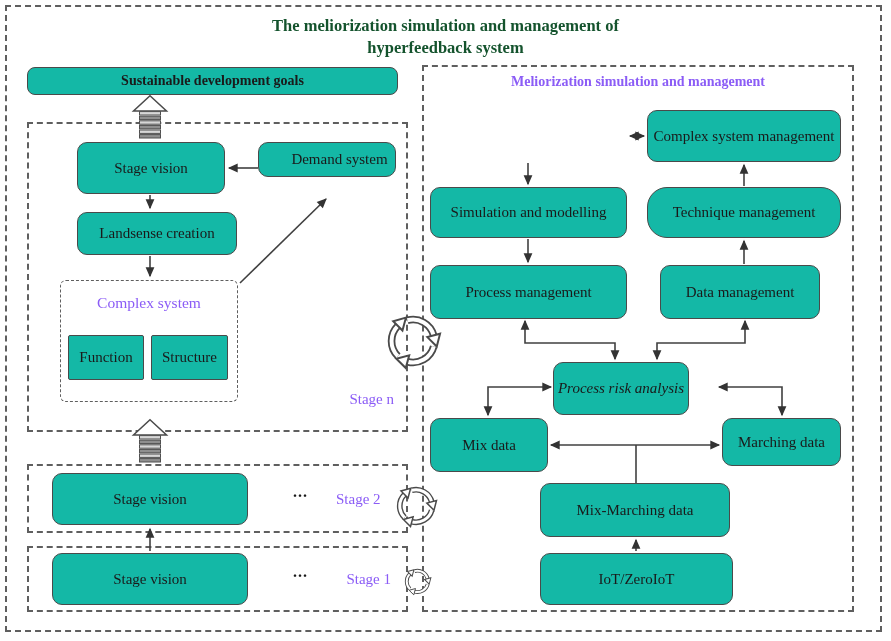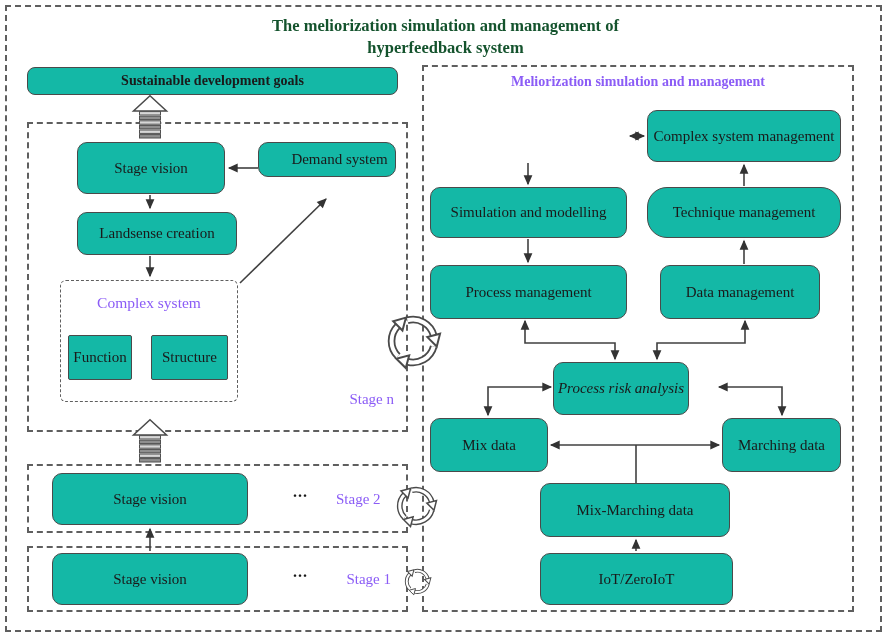--- a/index.html
+++ b/index.html
@@ -70,21 +70,21 @@
   <div class="dashed" style="left:27px;top:122px;width:381px;height:310px;"></div>
 
   <div class="box" style="left:77px;top:142px;width:148px;height:52px;">Stage vision</div>
 
   <div class="box" style="left:258px;top:142px;width:138px;height:35px;padding-left:25px;">Demand system</div>
 
   <div class="box" style="left:77px;top:212px;width:160px;height:43px;">Landsense creation</div>
 
   <div class="dashed" style="left:60px;top:280px;width:178px;height:122px;border-width:1.8px;border-radius:6px;"></div>
   <div class="lbl" style="left:60px;top:294px;width:178px;text-align:center;font-size:15.5px;">Complex system</div>
-  <div class="box square" style="left:68px;top:335px;width:64px;height:45px;">Function</div>
+  <div class="box square" style="left:68px;top:335px;width:76px;height:45px;">Function</div>
   <div class="box square" style="left:151px;top:335px;width:77px;height:45px;">Structure</div>
 
   <div class="lbl" style="left:336px;top:391px;width:58px;text-align:right;font-family:Liberation Serif, serif;">Stage n</div>
 
   <div class="dashed" style="left:27px;top:464px;width:381px;height:69px;"></div>
   <div class="box" style="left:52px;top:473px;width:196px;height:52px;">Stage vision</div>
   <div class="dots" style="left:293px;top:483px;">...</div>
   <div class="lbl" style="left:336px;top:491px;width:58px;text-align:left;">Stage 2</div>
 
   <div class="dashed" style="left:27px;top:546px;width:381px;height:66px;"></div>
@@ -99,21 +99,21 @@
 
   <div class="box" style="left:430px;top:187px;width:197px;height:51px;">Simulation and modelling</div>
   <div class="box" style="left:647px;top:187px;width:194px;height:51px;border-radius:20px;">Technique management</div>
 
   <div class="box" style="left:430px;top:265px;width:197px;height:54px;">Process management</div>
   <div class="box" style="left:647px;top:265px;width:160px;height:54px;margin-left:13px;">Data management</div>
 
   <div class="box" style="left:553px;top:362px;width:136px;height:53px;font-style:italic;">Process risk analysis</div>
 
   <div class="box" style="left:430px;top:418px;width:118px;height:54px;">Mix data</div>
-  <div class="box" style="left:722px;top:418px;width:119px;height:54px;">Marching data</div>
+  <div class="box" style="left:722px;top:418px;width:119px;height:48px;">Marching data</div>
 
   <div class="box" style="left:540px;top:483px;width:190px;height:54px;">Mix-Marching data</div>
   <div class="box" style="left:540px;top:553px;width:193px;height:52px;">IoT/ZeroIoT</div>
 
   <svg class="overlay" width="891" height="641" viewBox="0 0 891 641">
     <defs>
       <marker id="ah" viewBox="0 0 10 10" refX="8.5" refY="5" markerWidth="8" markerHeight="6.4" orient="auto">
         <path d="M0,0.7 L9.6,5 L0,9.3 z" fill="#333"></path>
       </marker>
       <marker id="ahs" viewBox="0 0 10 10" refX="8.5" refY="5" markerWidth="8" markerHeight="6.4" orient="auto-start-reverse">

